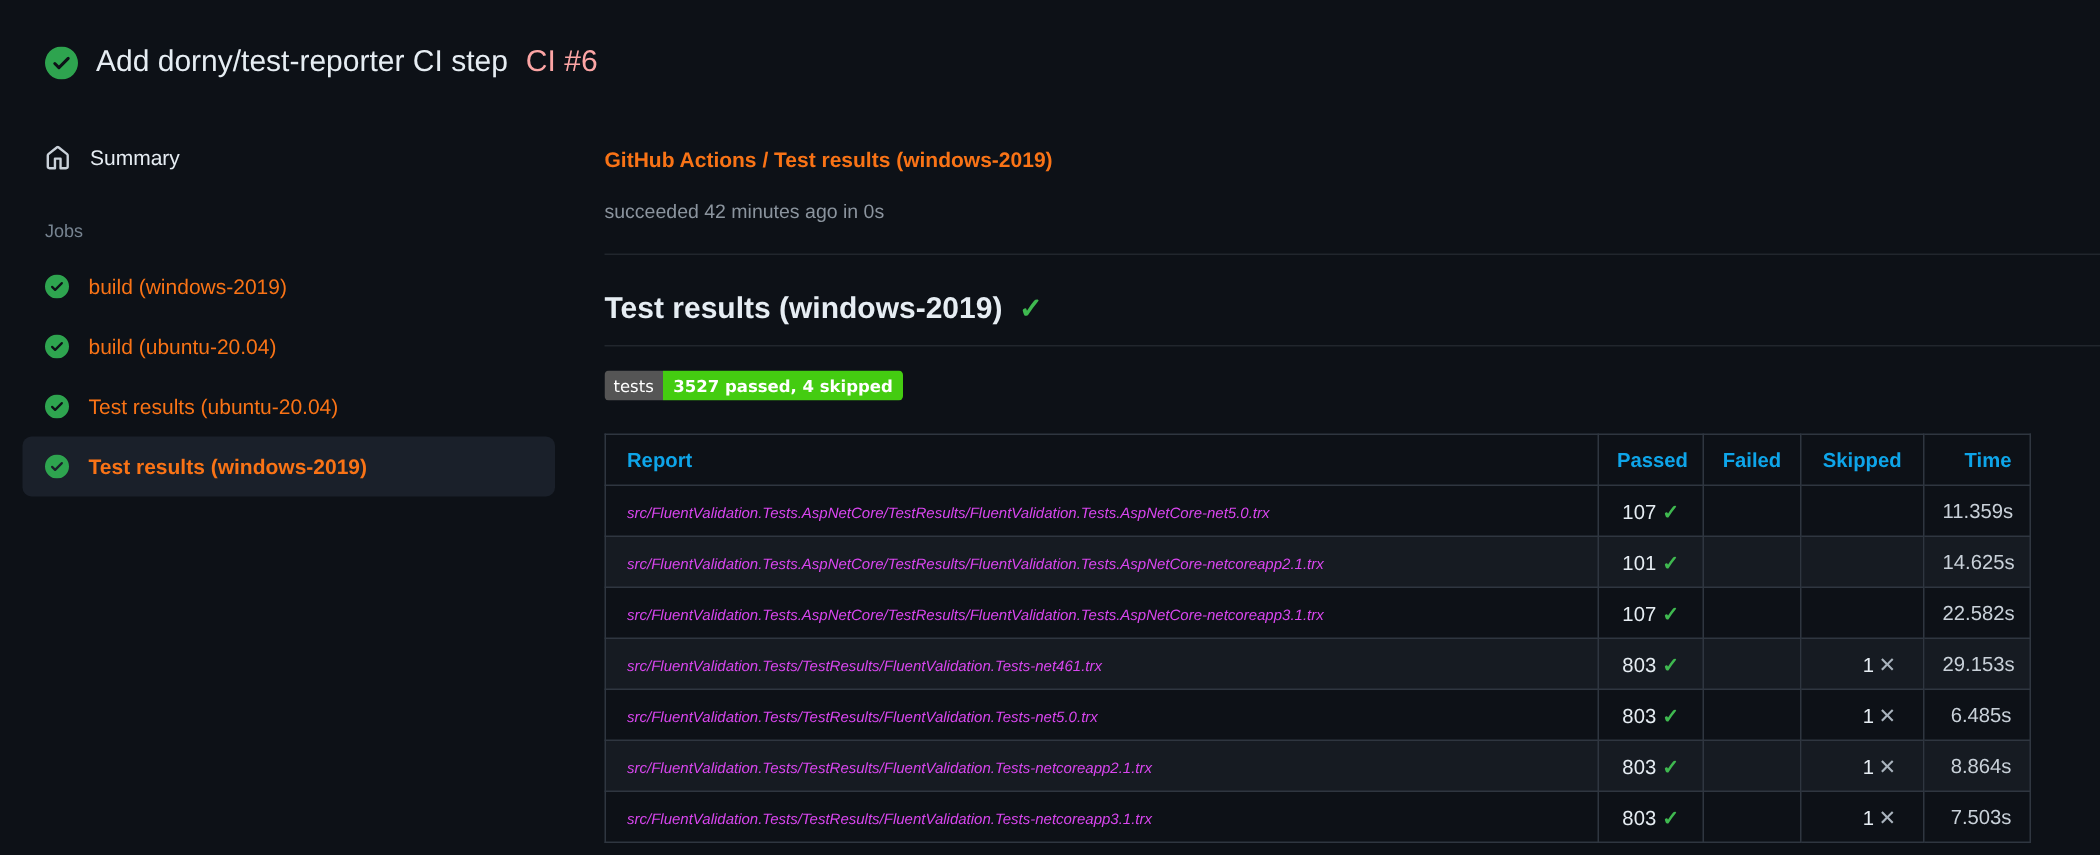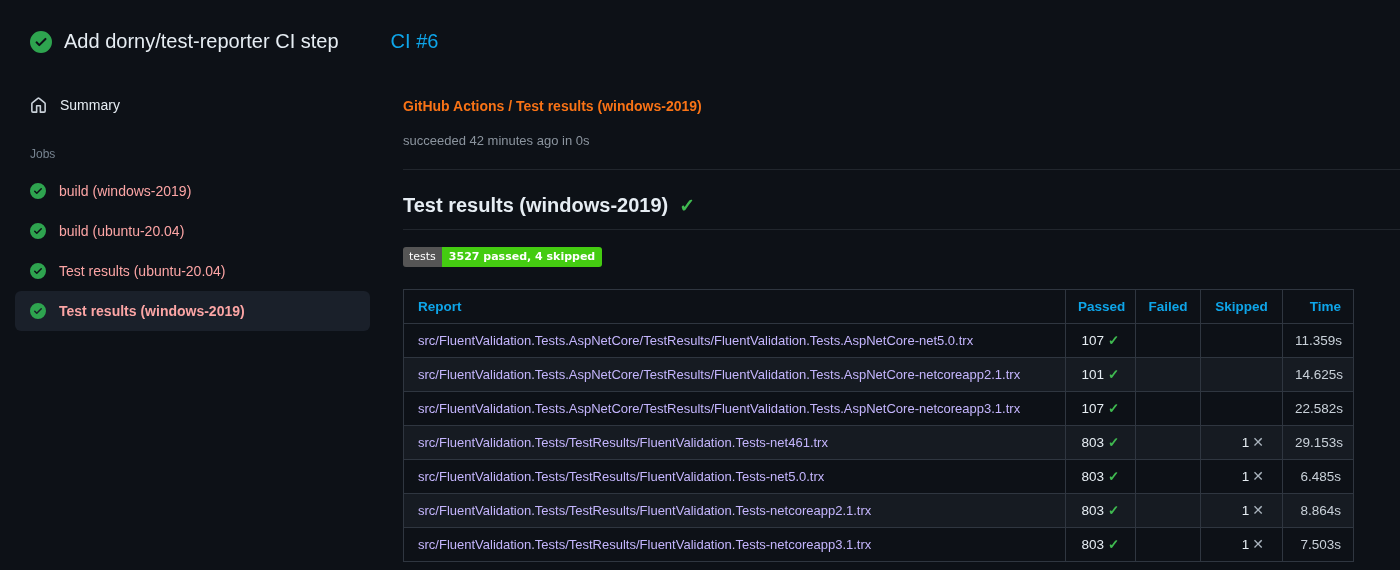--- a/index.html
+++ b/index.html
@@ -15,38 +15,38 @@
   .run-header {
     position:absolute; left:30px; top:30px;
     display:flex; align-items:center; gap:12px;
   }
   .circle-check {
     display:inline-flex; align-items:center; justify-content:center;
     border-radius:50%; flex:none;
   }
   .circle-check svg { display:block; }
   .run-title { font-size:20px; font-weight:normal; color:#e6edf3; }
-  .run-number { font-size:20px; font-weight:normal; color:#0ea5e9;margin-left:40px; }
+  .run-number { font-size:20px; font-weight:normal; color:#fca5a5; }
 
   
   .sidebar { position:absolute; left:0; top:85px; width:385px; }
   .summary-item {
     margin:0 15px; height:40px; border-radius:6px;
     display:flex; align-items:center; gap:13px; padding-left:15px;
     font-size:14px; color:#e6edf3; cursor:pointer;
   }
   .summary-item svg { display:block; }
   .jobs-label {
     margin:22px 0 10px 30px;
     font-size:12px; color:#768390;
   }
   .job-item {
     margin:0 15px; height:40px; border-radius:6px;
     display:flex; align-items:center; gap:13px; padding-left:15px;
-    font-size:14px; color:#fca5a5; cursor:pointer;
+    font-size:14px; color:#f97316; cursor:pointer;
   }
   .job-item.selected { background:#1a202a; }
   .job-item.selected .job-label { font-weight:bold; }
 
   
   .main { position:absolute; left:403px; top:98px; right:0; }
   .job-title { font-size:14px; font-weight:bold; color:#f97316; }
   .job-subtitle { margin-top:19px; font-size:13px; color:#8b949e; }
   .rule { border-top:1px solid #21262d; margin-top:21px; }
   .section-title-row { margin-top:24px; display:flex; align-items:center; gap:11px; }
@@ -74,21 +74,21 @@
     padding:0 12px; white-space:nowrap; overflow:hidden;
   }
   .results-table thead th { color:#0ea5e9; font-weight:bold; background:#0d1117; }
   .results-table tbody tr:nth-child(even) { background:#161b22; }
   th.col-report, td.c-report { text-align:left; padding-left:14px; }
   th.col-passed, th.col-failed, th.col-skipped { text-align:center; }
   th.col-time { text-align:right; }
   td.c-passed { text-align:center; color:#e6edf3; }
   td.c-skipped { text-align:right; padding-right:18px; color:#e6edf3; }
   td.c-time { text-align:right; color:#c9d1d9; }
-  .report-link { color:#c4b5fd; text-decoration:none; cursor:pointer; font-size:13px; }
+  .report-link { color:#d946ef; text-decoration:none; cursor:pointer; font-size:10px;font-style:italic; }
   .chk { color:#3fb950; font-weight:bold; margin-left:4px; }
   .xmark { color:#aab4be; margin-left:3px; font-size:14px; }
 </style>
 </head>
 <body>
 
 <div class="run-header">
   <span class="circle-check">
     <svg width="22" height="22" viewBox="0 0 16 16" fill="#2ea44f">
       <path d="M8 16A8 8 0 1 1 8 0a8 8 0 0 1 0 16Zm3.78-9.72a.751.751 0 0 0-.018-1.042.751.751 0 0 0-1.042-.018L6.75 9.19 5.28 7.72a.751.751 0 0 0-1.042.018.751.751 0 0 0-.018 1.042l2 2a.75.75 0 0 0 1.06 0Z"></path>

